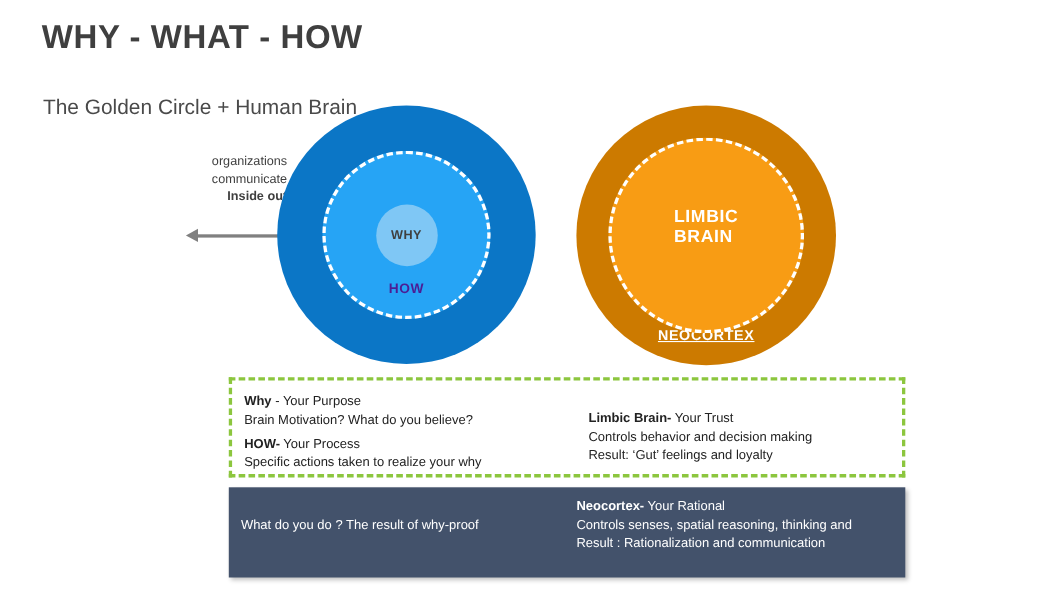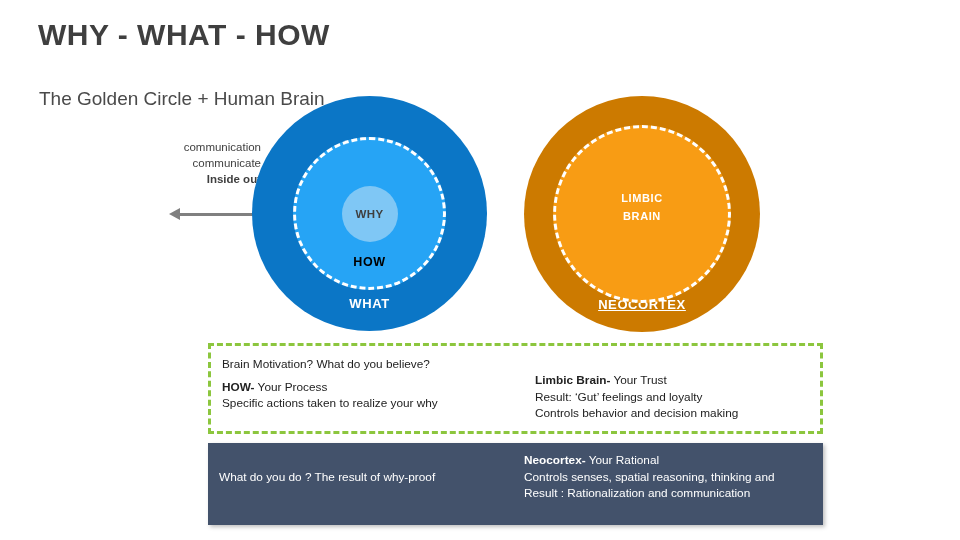--- a/index.html
+++ b/index.html
@@ -115,21 +115,21 @@
     background: #26a4f5;
     border: 3px dashed #ffffff;
     box-sizing: border-box;
   }
   .gc-mid-label {
     position: absolute;
     bottom: 18px;
     left: 0;
     right: 0;
     text-align: center;
-    color: #000000;
+    color: #4c1d95;
     font-size: 12.5px;
     font-weight: bold;
     letter-spacing: 0.6px;
   }
   .gc-inner {
     position: absolute;
     left: 50%;
     top: 50%;
     transform: translate(-50%, -50%);
     width: 56px;
@@ -176,24 +176,24 @@
     border-radius: 50%;
     background: #f89c14;
     border: 3px dashed #ffffff;
     box-sizing: border-box;
     display: flex;
     align-items: center;
     justify-content: center;
   }
   .bc-inner-label {
     color: #ffffff;
-    font-size: 11px;
+    font-size: 16px;
     font-weight: bold;
     letter-spacing: 0.6px;
-    text-align: center;
+    text-align: left;
     line-height: 18px;
     margin-top: -14px;
   }
 
   
   .green-box {
     position: absolute;
     left: 208px;
     top: 343px;
     width: 615px;
@@ -258,58 +258,58 @@
 </style>
 </head>
 <body>
 
 <div class="slide">
 
   <div class="title">WHY - WHAT - HOW</div>
   <div class="subtitle">The Golden Circle + Human Brain</div>
 
   <div class="annotation">
-    <div>communication</div>
+    <div>organizations</div>
     <div>communicate</div>
     <div class="strong">Inside out</div>
   </div>
   <div class="arrow-line"></div>
   <div class="arrow-head"></div>
 
   <div class="circle-ring gc-outer">
-    <div class="gc-outer-label">WHAT</div>
     <div class="gc-mid">
       <div class="gc-mid-label">HOW</div>
       <div class="gc-inner">
         <span class="gc-inner-label">WHY</span>
       </div>
     </div>
   </div>
 
   <div class="circle-ring bc-outer">
     <div class="bc-outer-label">NEOCORTEX</div>
     <div class="bc-inner">
       <div class="bc-inner-label">
         <span>LIMBIC</span><br>
         <span>BRAIN</span>
       </div>
     </div>
   </div>
 
   <div class="green-box">
     <div class="green-col-left">
+      <div><b>Why</b><span> - Your Purpose</span></div>
       <div>Brain Motivation? What do you believe?</div>
       <div class="gap"></div>
       <div><b>HOW-</b><span> Your Process</span></div>
       <div>Specific actions taken to realize your why</div>
     </div>
     <div class="green-col-right">
       <div><b>Limbic Brain-</b><span> Your Trust</span></div>
+      <div>Controls behavior and decision making</div>
       <div>Result: ‘Gut’ feelings and loyalty</div>
-      <div>Controls behavior and decision making</div>
     </div>
   </div>
 
   <div class="dark-box">
     <div class="dark-col-left">
       <div>What do you do ? The result of why-proof</div>
     </div>
     <div class="dark-col-right">
       <div><b>Neocortex-</b><span> Your Rational</span></div>
       <div>Controls senses, spatial reasoning, thinking and</div>

